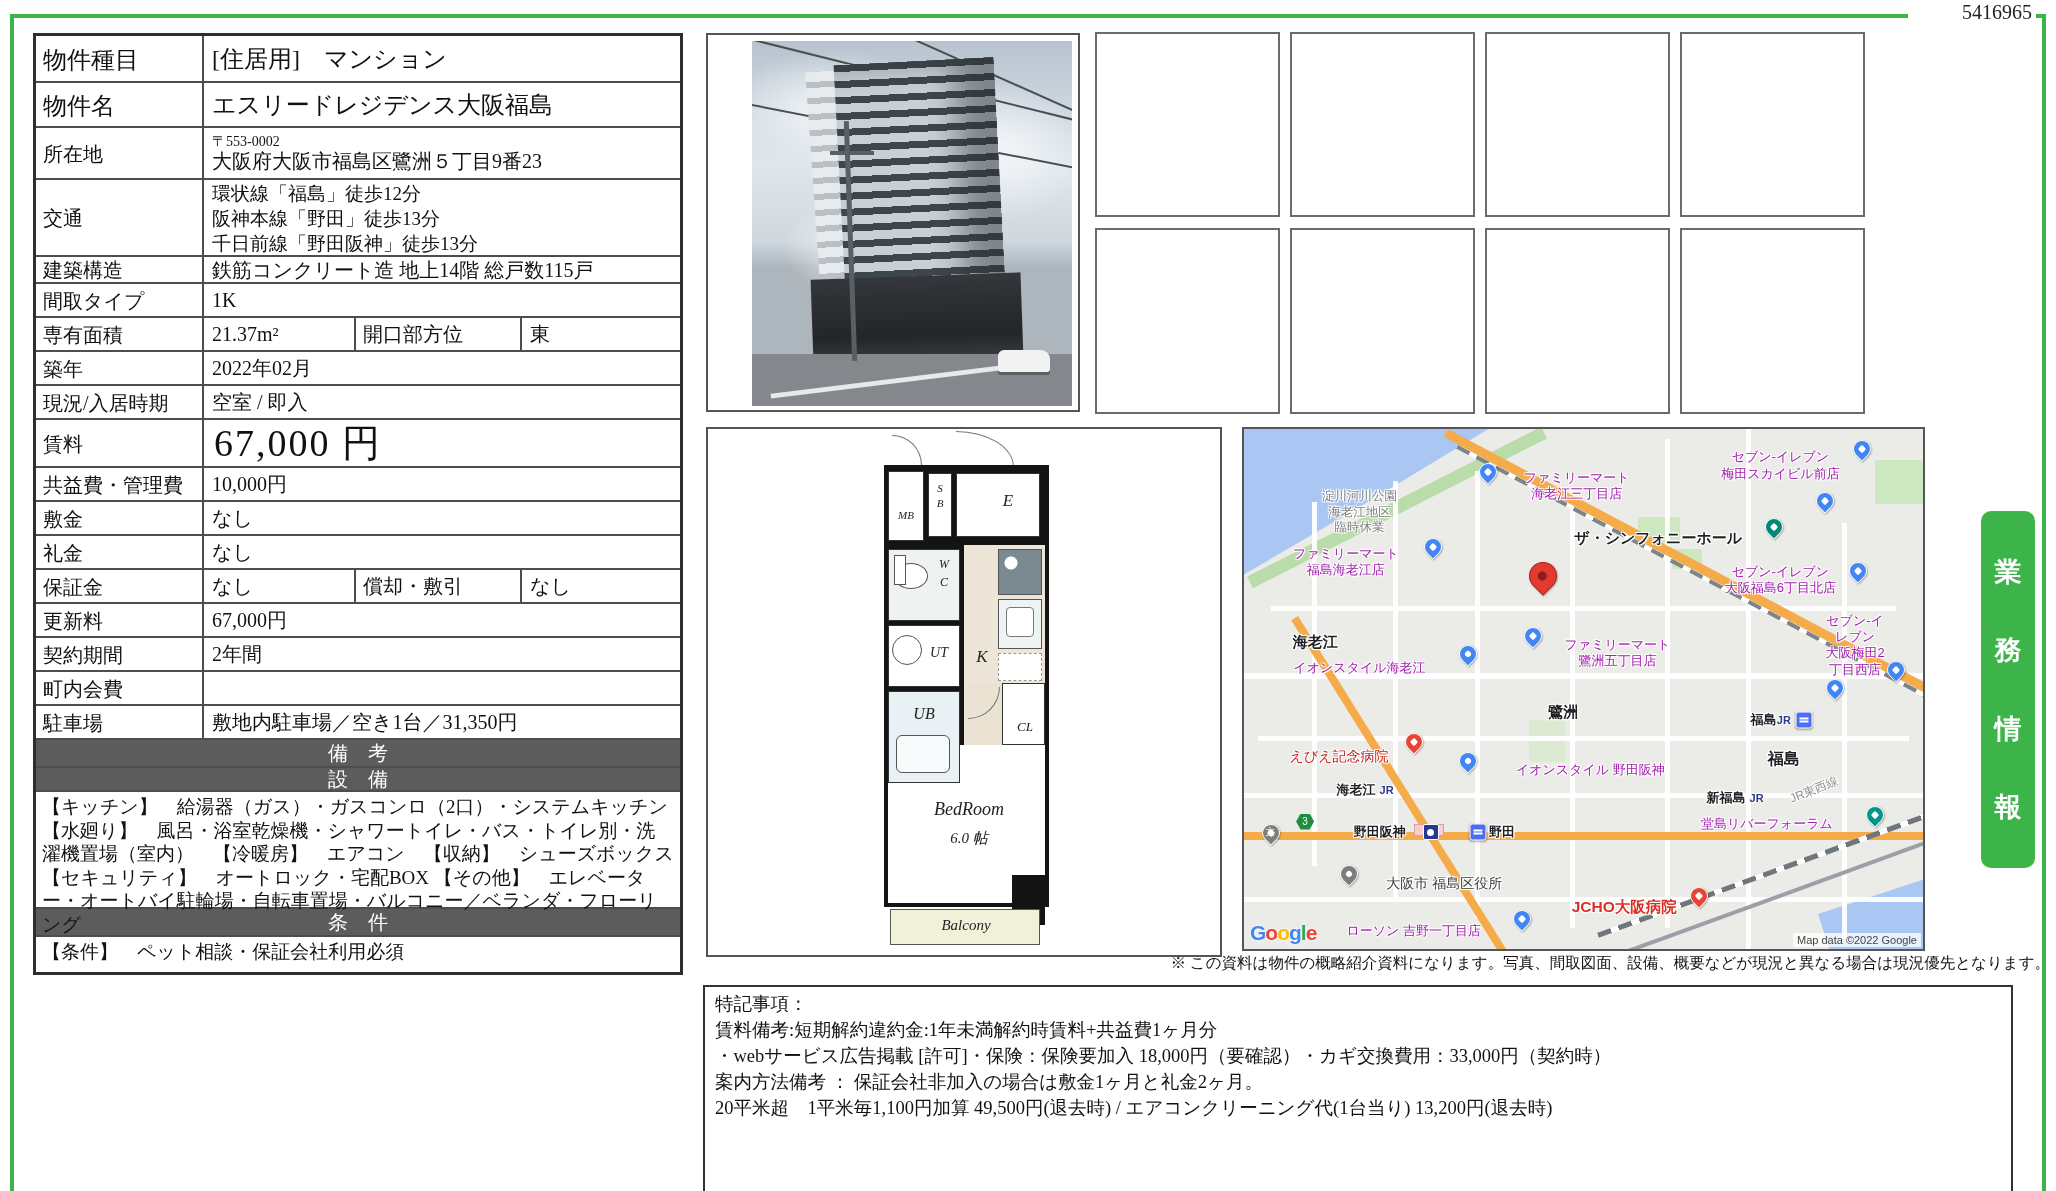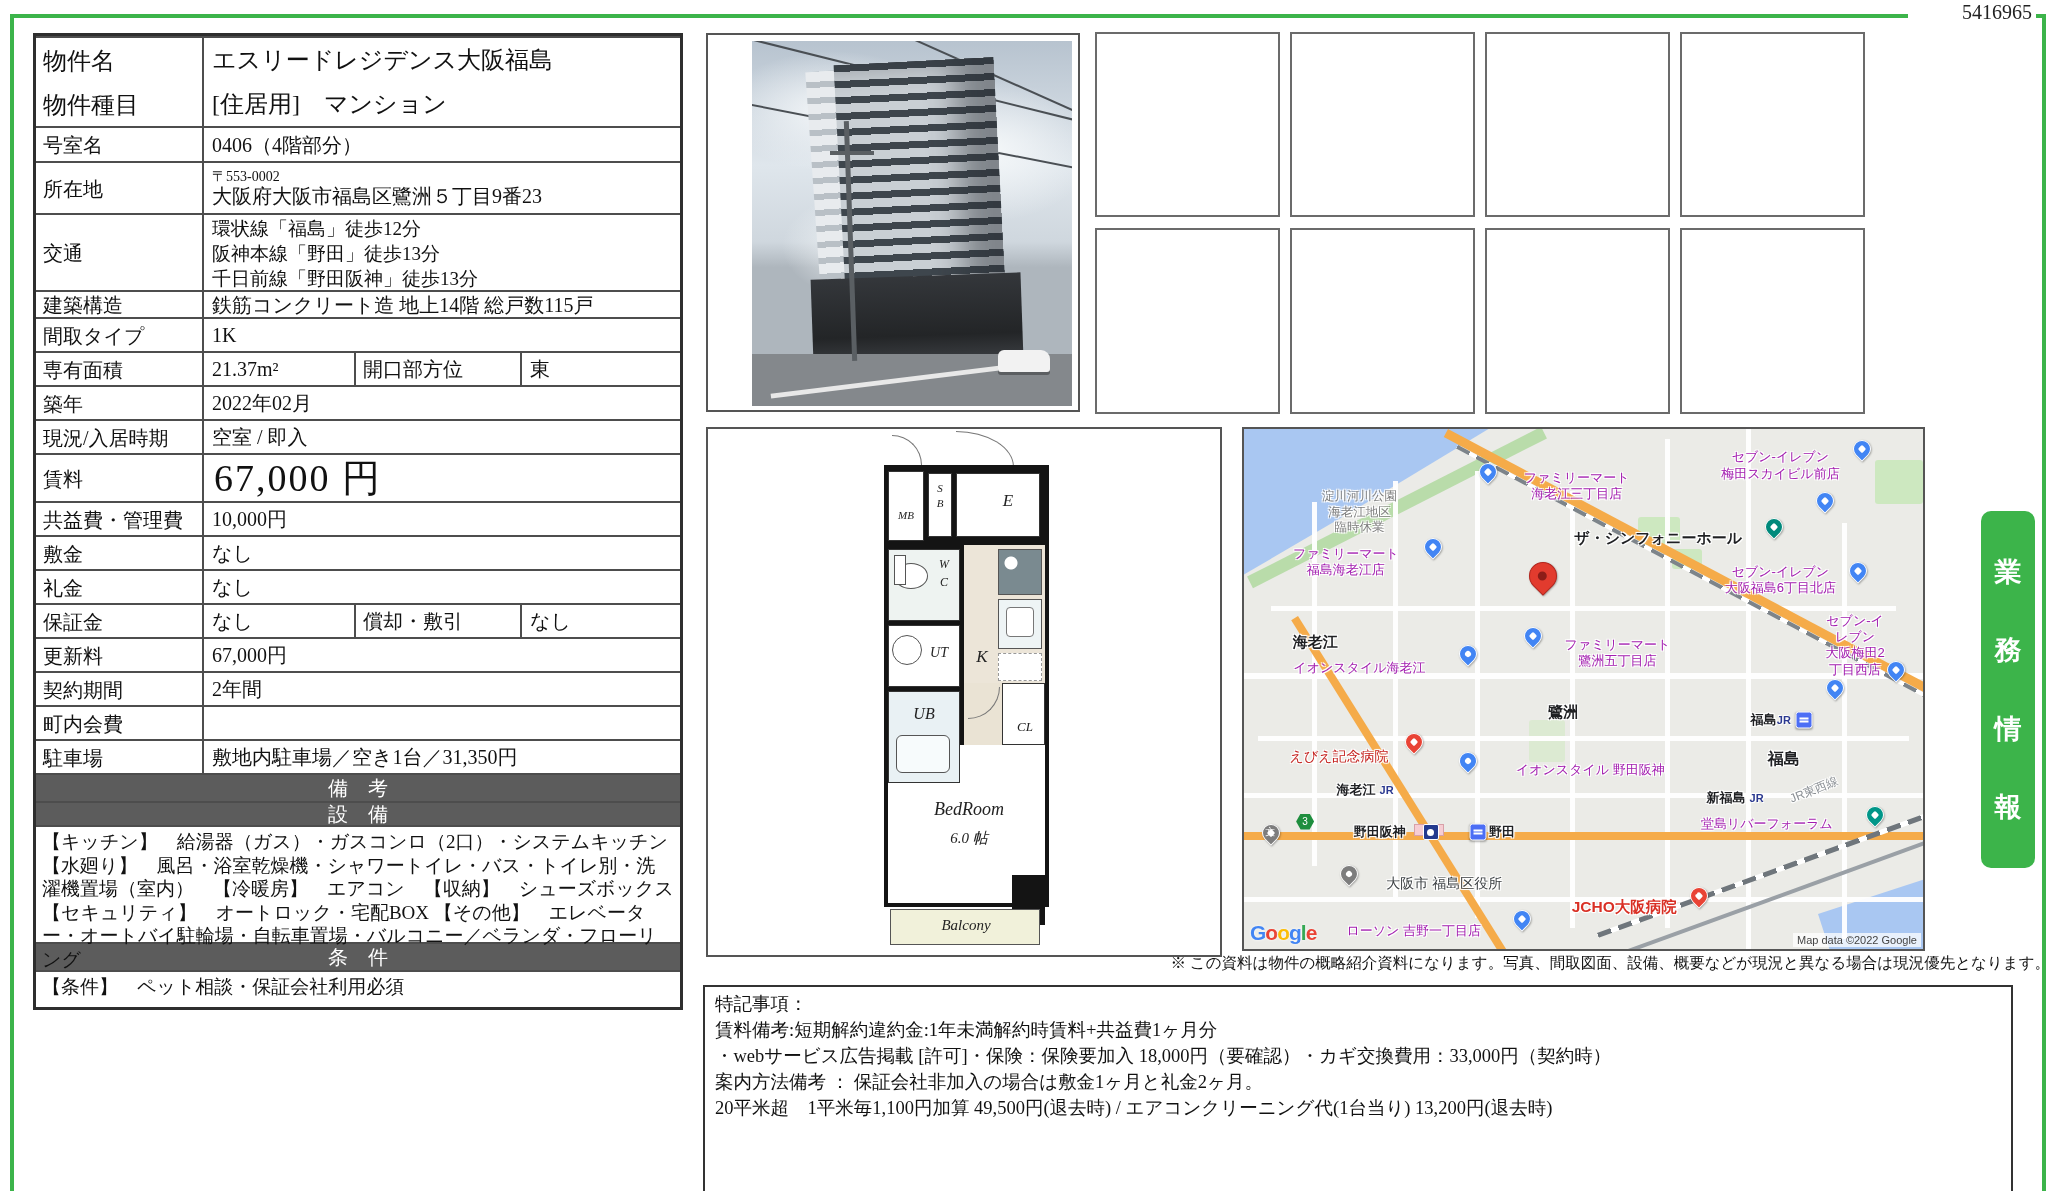--- a/index.html
+++ b/index.html
@@ -134,31 +134,27 @@
 <div id="page">
 
   <div class="gline" style="left:10px;top:14px;width:2036px;height:4px;"></div>
   <div class="gline" style="left:10px;top:14px;width:4px;height:1177px;"></div>
   <div class="gline" style="left:2042px;top:14px;width:4px;height:1177px;"></div>
 
   <div id="doc-id">5416965</div>
 
   <div id="prop-table">
     <div id="prop-rows">
+        <div class="trow first" style="height: 45px;">
+          <div class="tlabel biglab">物件種目</div>
+          <div class="tval bigval">[住居用]　マンション</div>
+        </div>
         <div class="trow" style="height: 45px;">
           <div class="tlabel biglab">物件名</div>
           <div class="tval bigval">エスリードレジデンス大阪福島</div>
-        </div>
-        <div class="trow first" style="height: 45px;">
-          <div class="tlabel biglab">物件種目</div>
-          <div class="tval bigval">[住居用]　マンション</div>
-        </div>
-        <div class="trow" style="height: 35px;">
-          <div class="tlabel">号室名</div>
-          <div class="tval">0406（4階部分）</div>
         </div>
         <div class="trow" style="height: 52px;">
           <div class="tlabel">所在地</div>
           <div class="tval">
             <div class="addrwrap">
               <div class="zip">〒553-0002</div>
               <div class="addr">大阪府大阪市福島区鷺洲５丁目9番23</div>
             </div>
           </div>
         </div>

